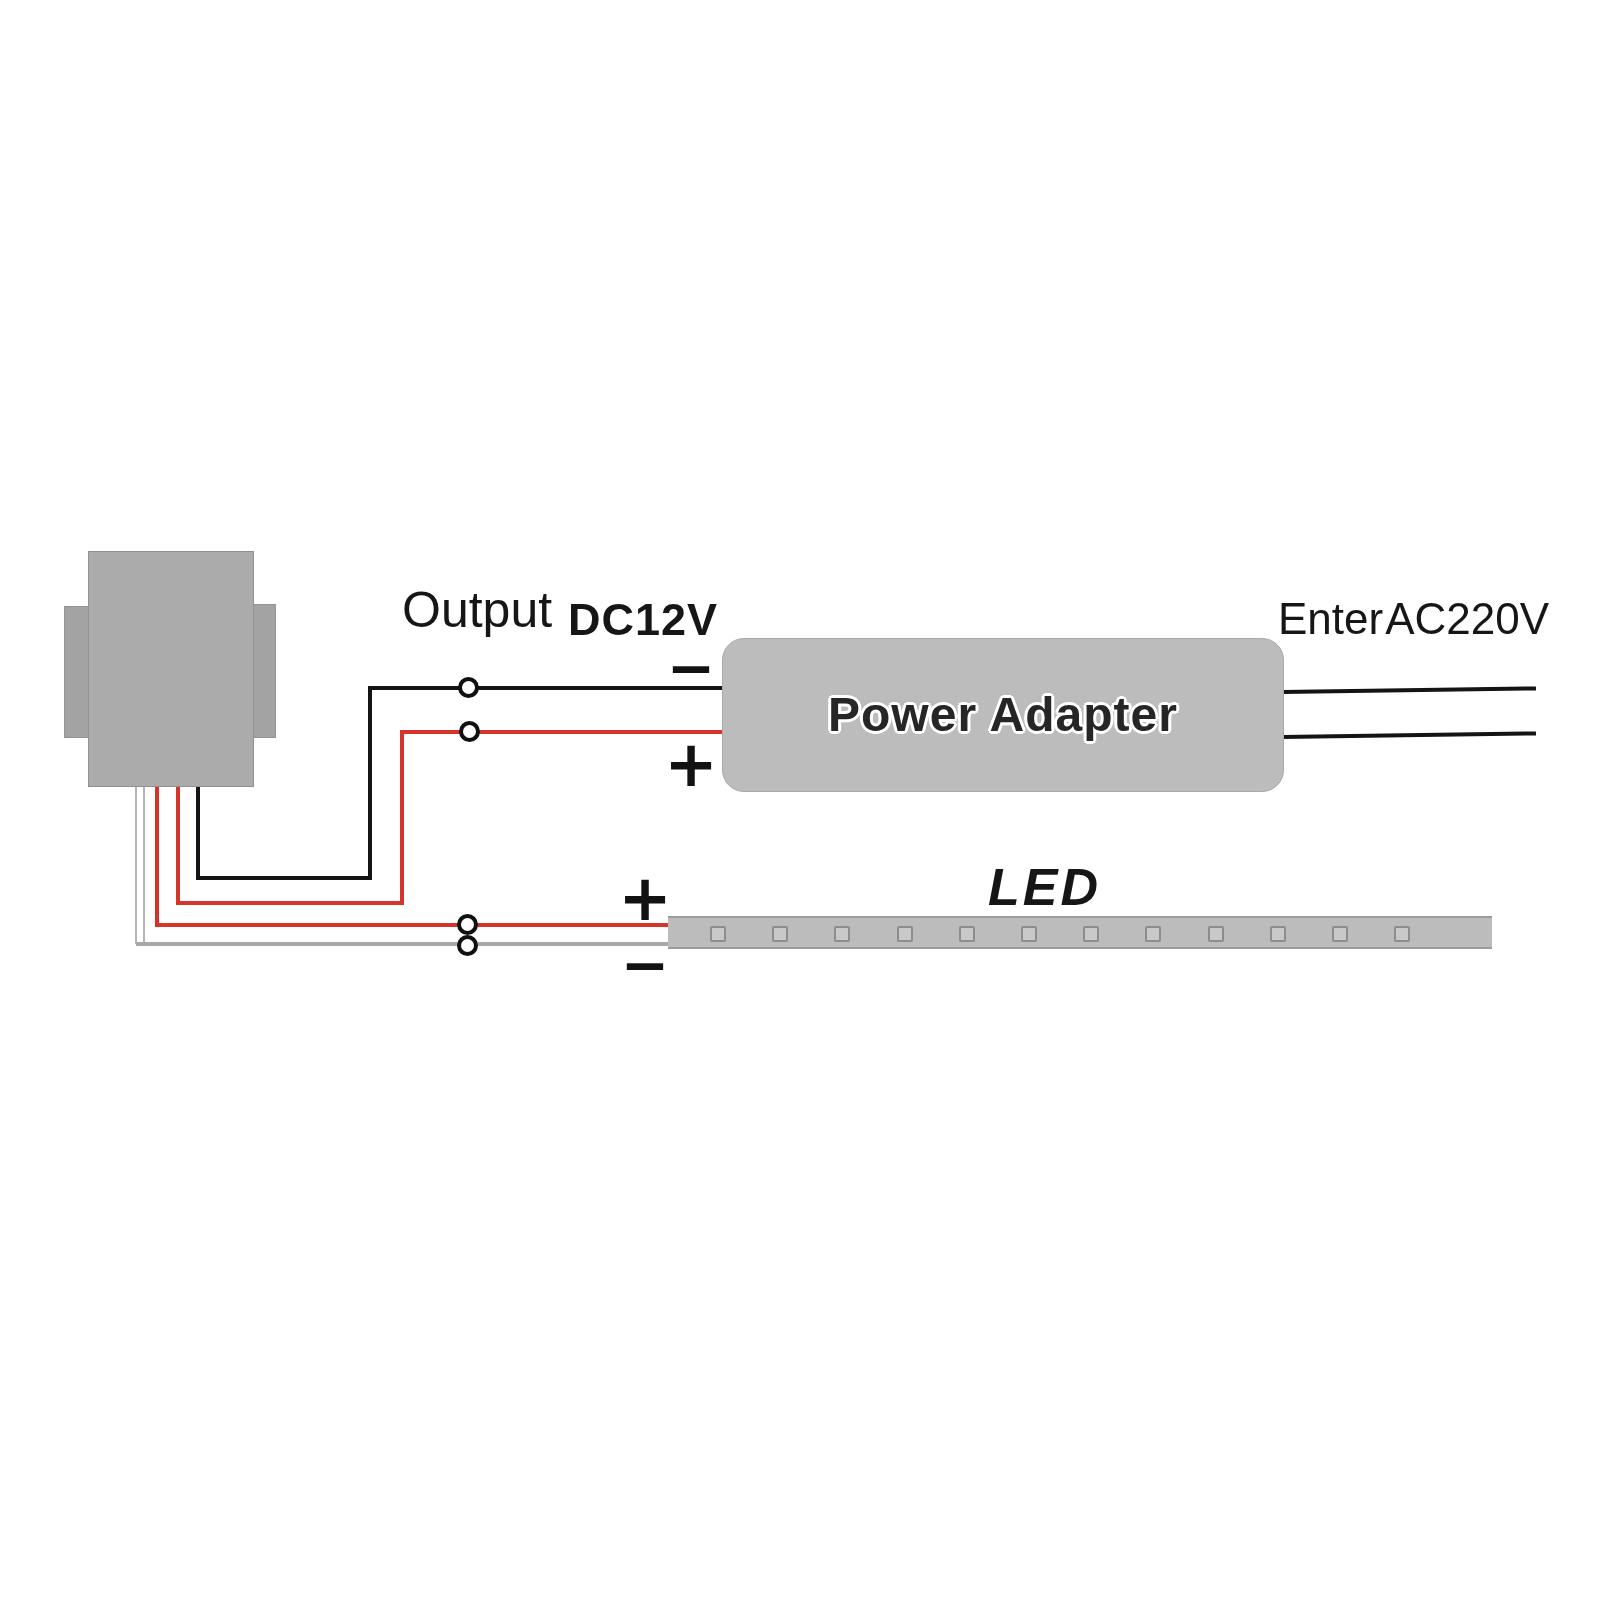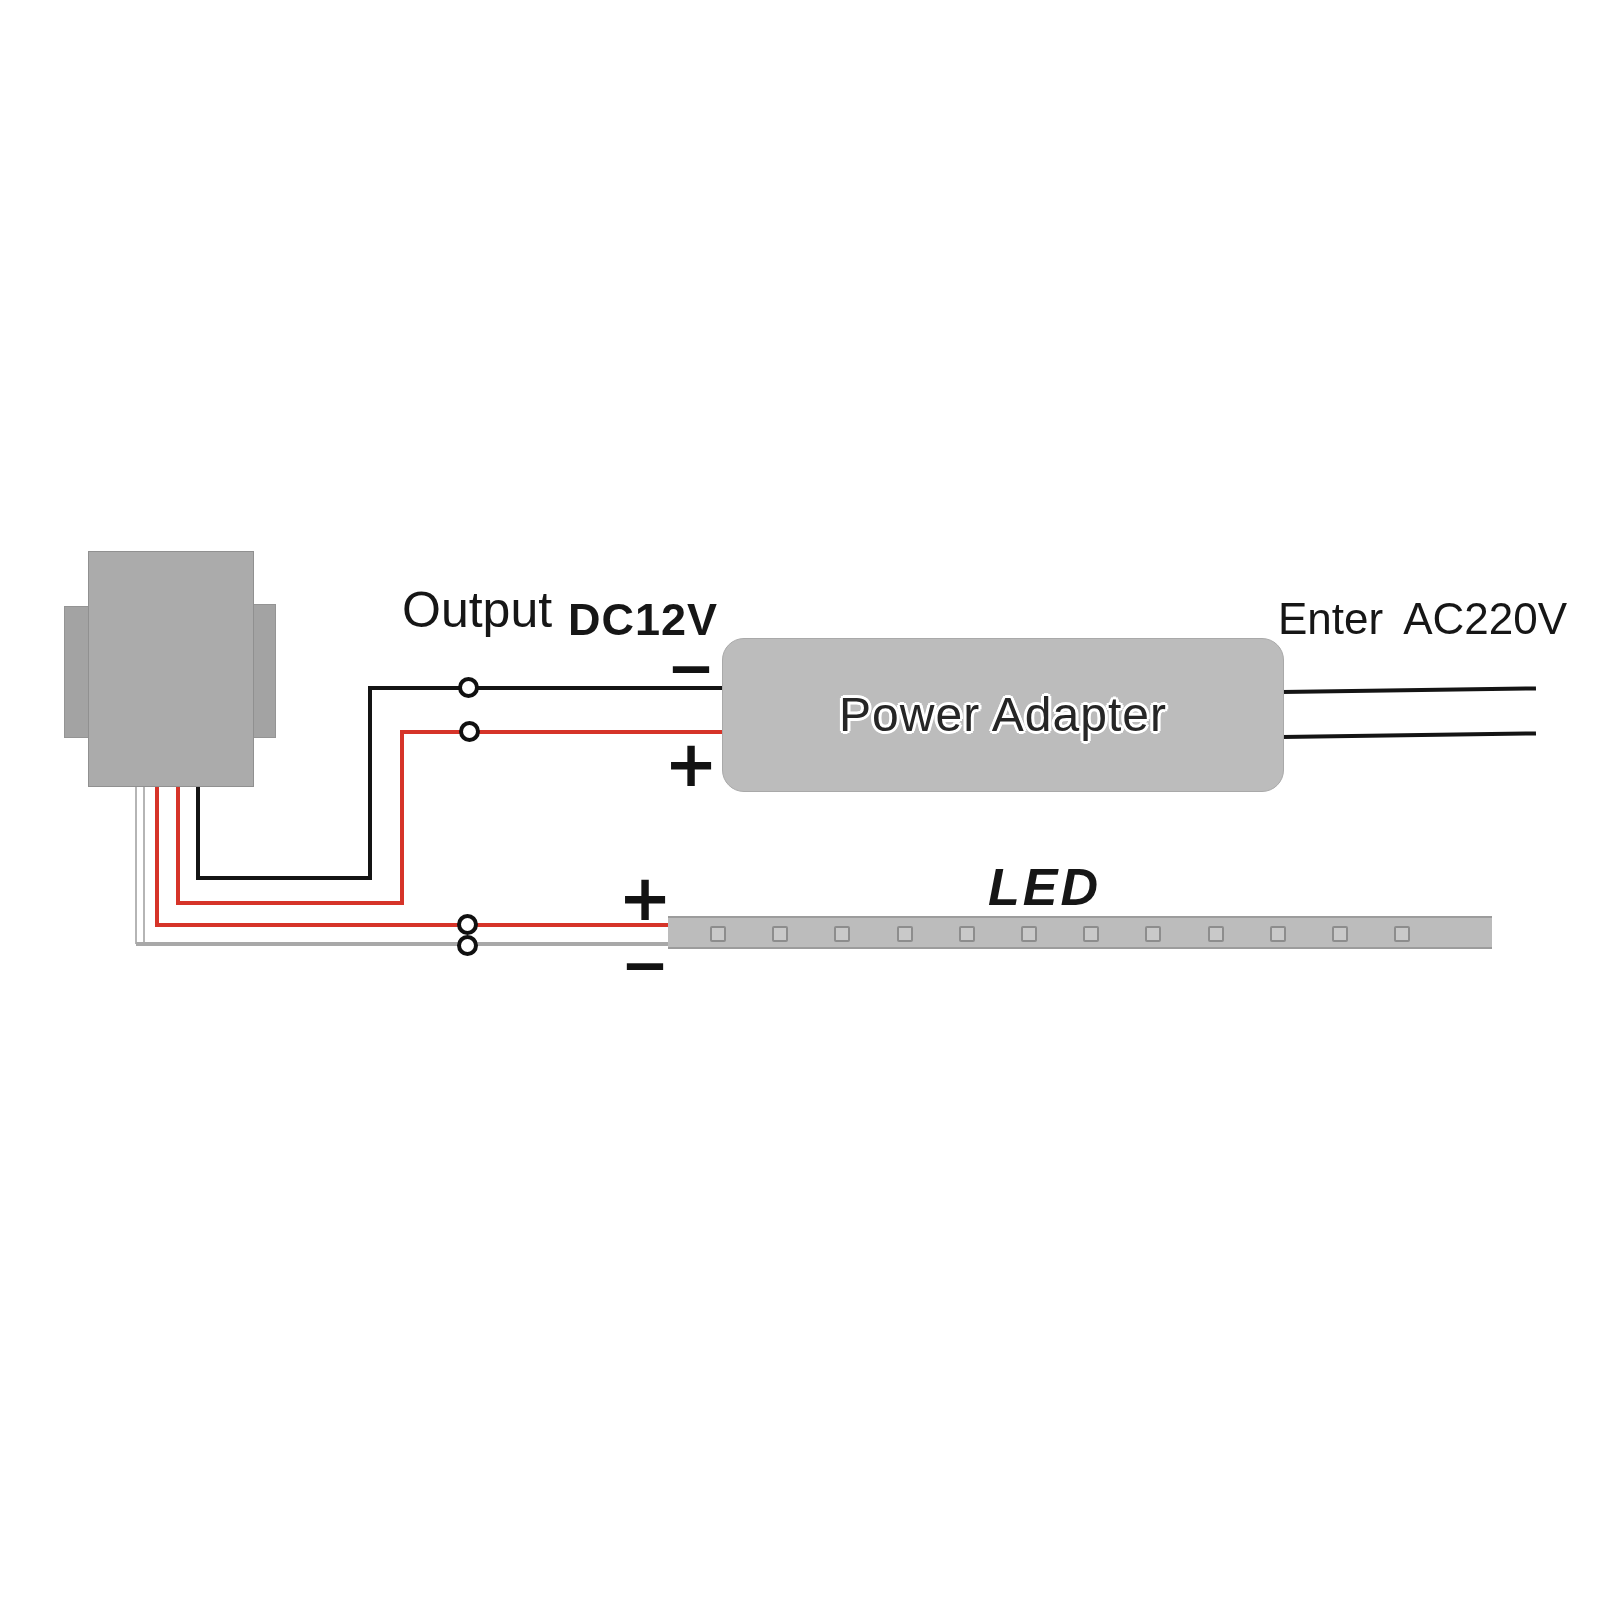--- a/index.html
+++ b/index.html
@@ -22,35 +22,35 @@
   }
   .sensor-tab{position:absolute;background:#a3a3a3;border:1px solid #949494;z-index:3;}
   .tab-left{left:64px;top:606px;width:24px;height:130px;}
   .tab-right{left:251px;top:604px;width:23px;height:132px;}
   .adapter{
     position:absolute;left:722px;top:638px;width:560px;height:152px;
     background:var(--comp-fill,#bcbcbc);border:1px solid #a9a9a9;border-radius:22px;
     display:flex;align-items:center;justify-content:center;z-index:4;
   }
   .adapter-label{
-    font-size:48px;font-weight:normal;color:#262626;letter-spacing:1px;line-height:1;
+    font-size:48px;font-weight:bold;color:#262626;letter-spacing:1px;line-height:1;
     text-shadow:2px 2px 0 #fff,-2px -2px 0 #fff,2px -2px 0 #fff,-2px 2px 0 #fff,
                 3px 0 0 #fff,-3px 0 0 #fff,0 3px 0 #fff,0 -3px 0 #fff;
   }
   .led-strip{
     position:absolute;left:668px;top:916px;width:824px;height:33px;box-sizing:border-box;
     background:var(--comp-fill,#bcbcbc);border-top:2px solid #9c9c9c;border-bottom:2px solid #9c9c9c;
     z-index:4;
   }
   .led-pad{
     position:absolute;top:8px;width:16px;height:16px;box-sizing:border-box;
     background:var(--pad-fill,#c9c9c9);border:2px solid var(--pad-border,#8d8d8d);border-radius:2px;
   }
   .lbl{position:absolute;color:#161616;white-space:nowrap;line-height:1;z-index:7;}
-  .enter-group{display:flex;gap:20px;}
+  .enter-group{display:flex;gap:2px;}
   .sign{
     position:absolute;transform:translate(-50%,-50%);font-weight:bold;color:#121212;
     line-height:1;font-family:"DejaVu Sans",sans-serif;z-index:7;
   }
 </style>
 </head>
 <body>
 
 <div class="canvas">
 

